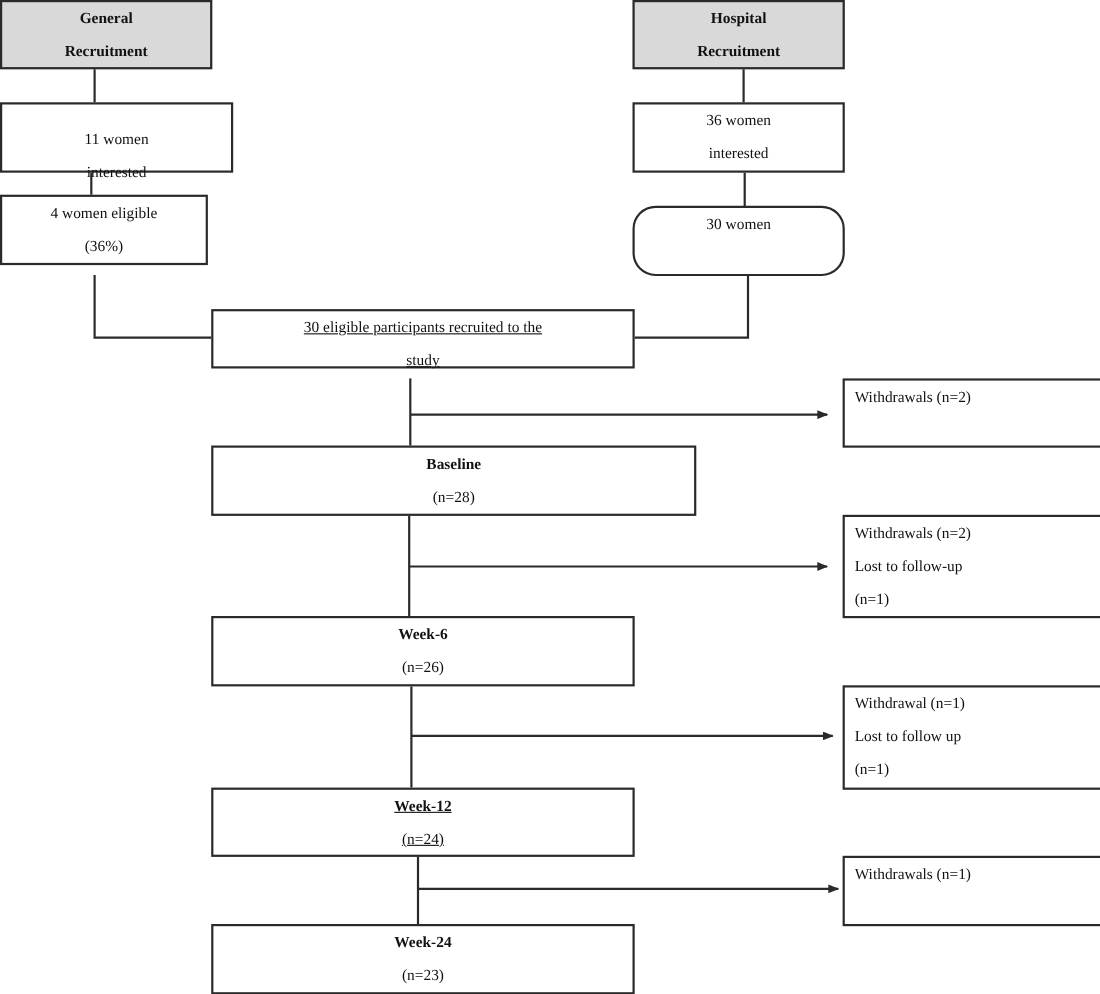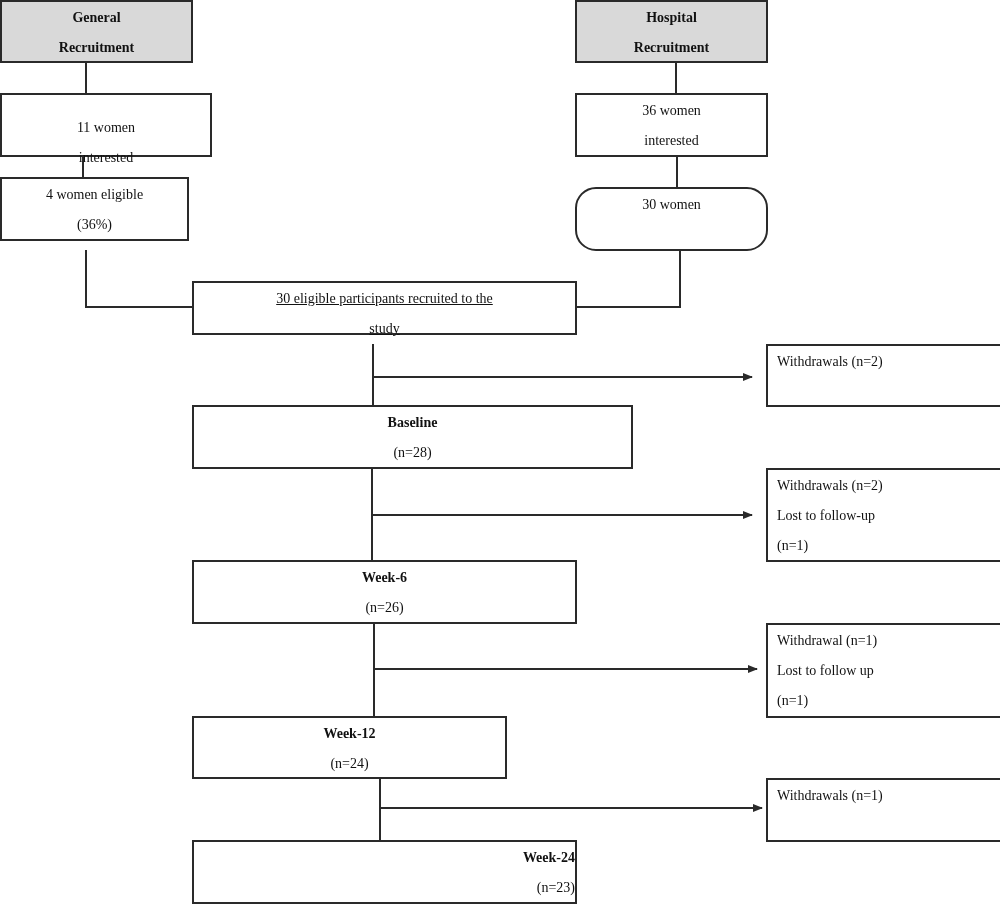--- a/index.html
+++ b/index.html
@@ -72,25 +72,25 @@
 </div>
 
 <div class="box center" style="left:192px;top:405px;width:441px;height:64px;padding-top:1px;">
   <span class="line bold">Baseline</span>
   <span class="line">(n=28)</span>
 </div>
 <div class="box center" style="left:192px;top:560px;width:385px;height:64px;padding-top:1px;">
   <span class="line bold">Week-6</span>
   <span class="line">(n=26)</span>
 </div>
-<div class="box center" style="left:192px;top:716px;width:315px;height:63px;padding-top:1px;">
+<div class="box center" style="left:192px;top:716px;width:385px;height:63px;padding-top:1px;text-decoration:underline;">
   <span class="line bold">Week-12</span>
   <span class="line">(n=24)</span>
 </div>
-<div class="box center" style="left:192px;top:840px;width:385px;height:64px;padding-top:1px;text-align:right;">
+<div class="box center" style="left:192px;top:840px;width:385px;height:64px;padding-top:1px;">
   <span class="line bold">Week-24</span>
   <span class="line">(n=23)</span>
 </div>
 
 <div class="box left" style="left:766px;top:344px;width:236px;height:63px;padding-top:1px;">
   <span class="line">Withdrawals (n=2)</span>
 </div>
 <div class="box left" style="left:766px;top:468px;width:236px;height:94px;padding-top:1px;">
   <span class="line">Withdrawals (n=2)</span>
   <span class="line">Lost to follow-up</span>

